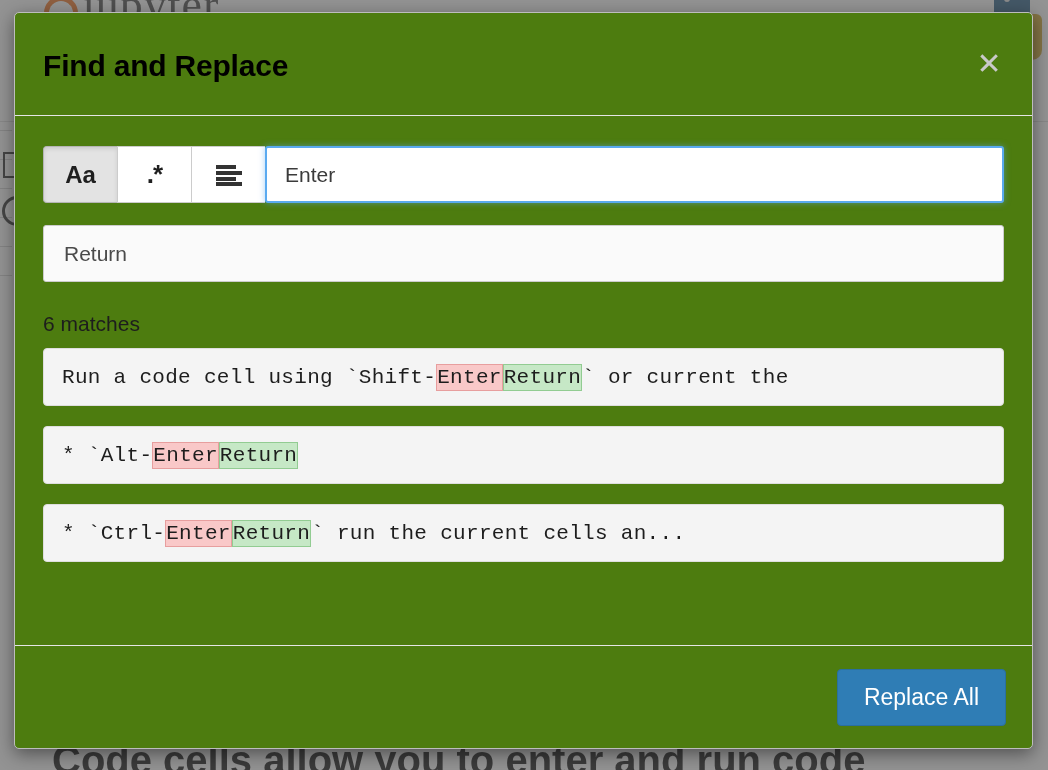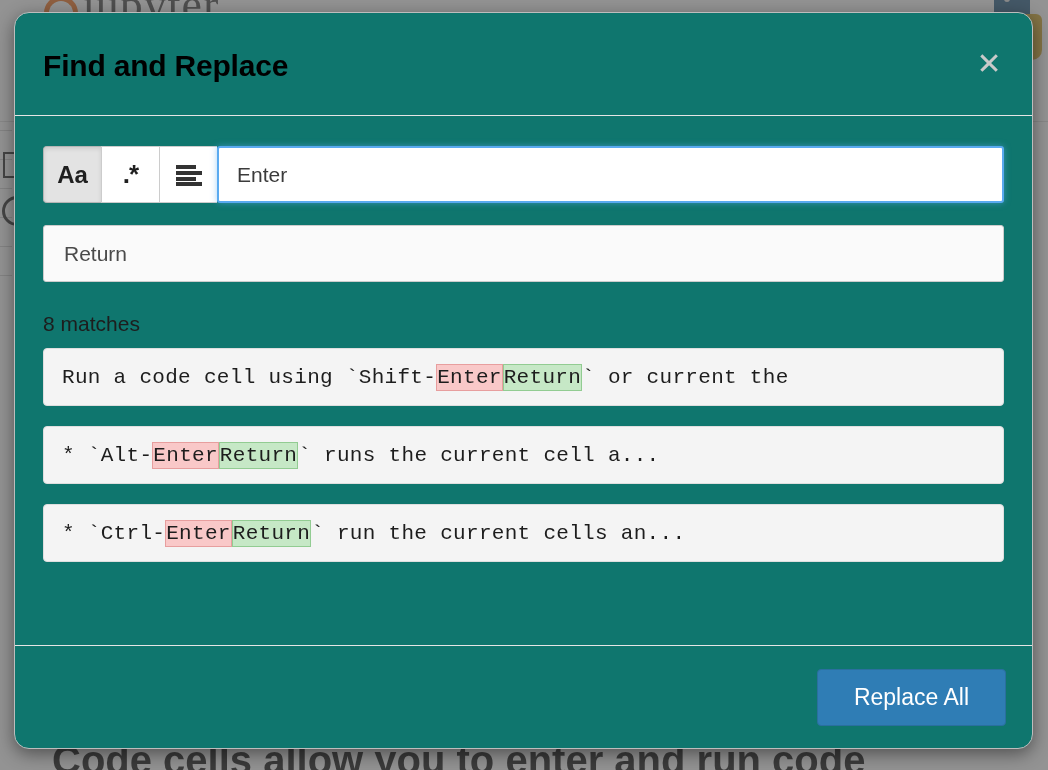--- a/index.html
+++ b/index.html
@@ -131,23 +131,23 @@
     background: rgba(80,80,80,0.62);
   }
 
   
   #modal {
     position: absolute;
     left: 14px;
     top: 12px;
     width: 1019px;
     height: 737px;
-    background: #0f766e;
+    background: #4d7c0f;
     border: 1px solid #bdbdbd;
-    border-radius: 15px;
+    border-radius: 5px;
     box-shadow: 0 5px 18px rgba(0,0,0,0.45);
     display: flex;
     flex-direction: column;
   }
 
   .modal-header {
     position: relative;
     height: 103px;
     border-bottom: 1px solid #e5e5e5;
     flex: none;
@@ -185,21 +185,21 @@
   }
 
   
   .search-row {
     display: flex;
     align-items: stretch;
     height: 57px;
     margin-bottom: 22px;
   }
   .opt-btn {
-    width: 58px;
+    width: 74px;
     border: 1px solid #ccc;
     border-right: none;
     background: #ffffff;
     display: flex;
     align-items: center;
     justify-content: center;
     cursor: pointer;
     padding: 12px;
   }
   .opt-btn:first-child {
@@ -298,21 +298,21 @@
     justify-content: flex-end;
     padding-right: 26px;
   }
   .replace-all-btn {
     background: #2f7db5;
     border: 1px solid #2a6f9f;
     border-radius: 4px;
     color: #ffffff;
     font-size: 23px;
     font-family: "Liberation Sans", sans-serif;
-    padding: 14px 36px;
+    padding: 14px 26px;
     cursor: pointer;
   }
 </style>
 </head>
 <body>
 
 <div id="backdrop">
   <div class="bg-topbar">
     <div class="bg-jupyter-logo">
       <div class="bg-logo-mark">
@@ -368,34 +368,33 @@
             <rect x="2" y="14" width="20" height="4" fill="#333"></rect>
             <rect x="2" y="19" width="26" height="4" fill="#333"></rect>
           </svg>
         </span>
       </button>
       <input class="search-input" type="text" value="Enter" style="">
     </div>
 
     <input class="replace-input" type="text" value="Return" style="">
 
-    <div class="matches-count">8 matches</div>
+    <div class="matches-count">6 matches</div>
 
     <div class="match-row">
       <span class="match-text">Run a code cell using `Shift-</span>
         <span class="match-text hl-find">Enter</span>
         <span class="match-text hl-replace">Return</span>
         <span class="match-text">` or current the</span>
     </div>
 
     <div class="match-row">
       <span class="match-text">* `Alt-</span>
         <span class="match-text hl-find">Enter</span>
         <span class="match-text hl-replace">Return</span>
-        <span class="match-text">` runs the current cell a...</span>
     </div>
 
     <div class="match-row">
       <span class="match-text">* `Ctrl-</span>
         <span class="match-text hl-find">Enter</span>
         <span class="match-text hl-replace">Return</span>
         <span class="match-text">` run the current cells an...</span>
     </div>
 
   </div>

